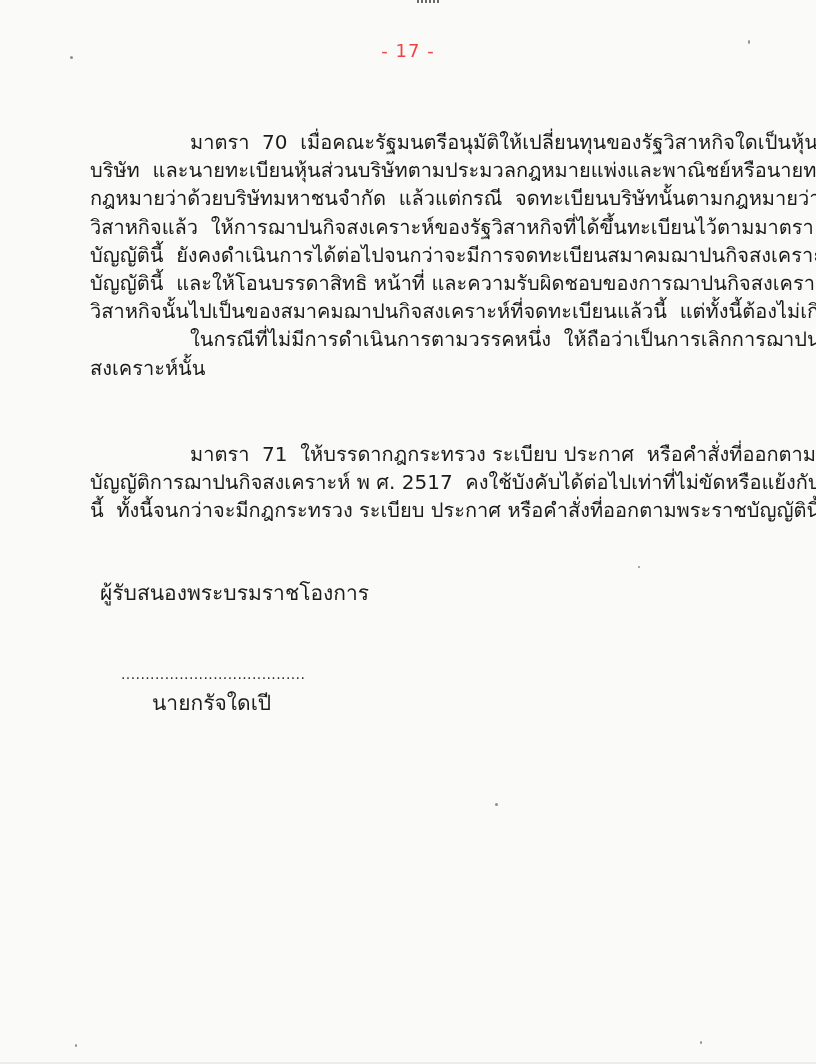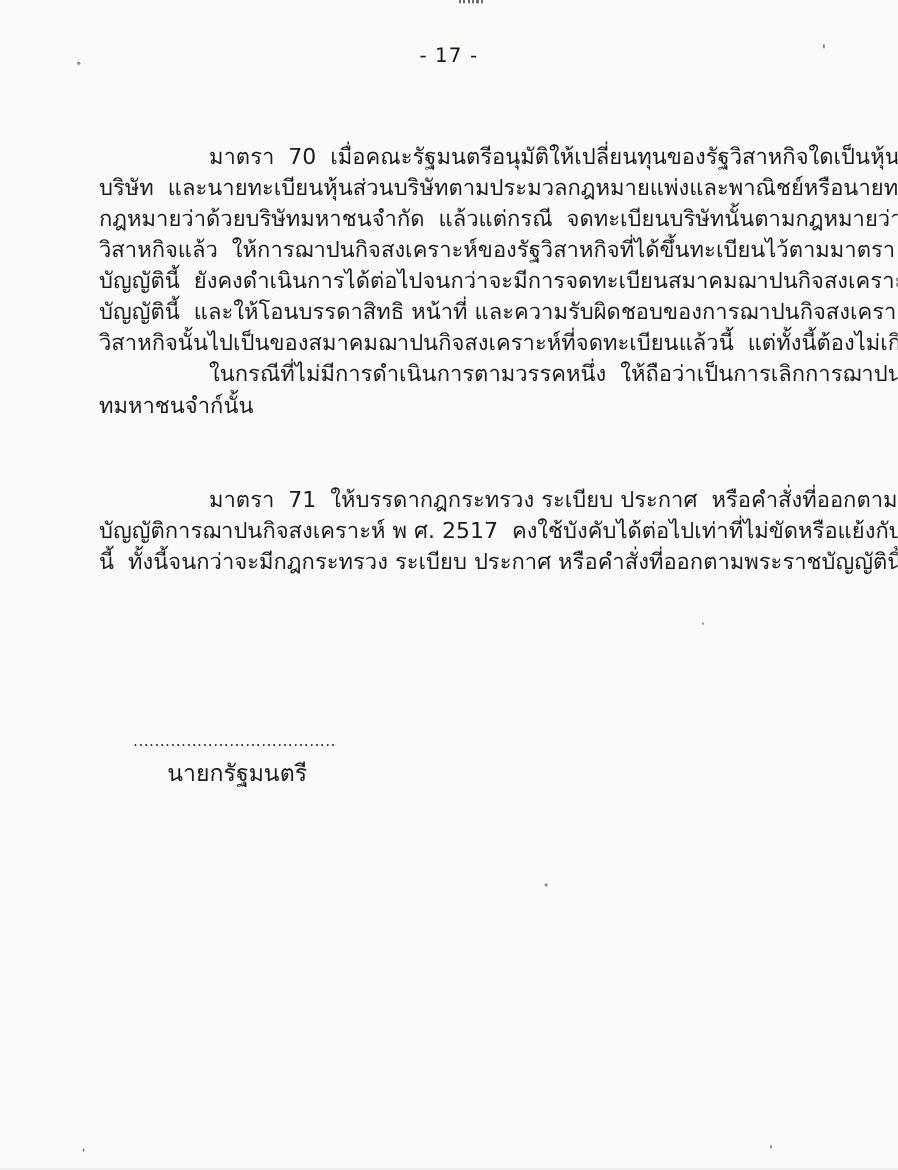--- a/index.html
+++ b/index.html
@@ -29,21 +29,21 @@
     background: repeating-linear-gradient(90deg, #6a6a6a 0 2px, transparent 2px 4px);
   }
   .page-number {
     position: absolute;
     top: 40px;
     left: 0;
     width: 100%;
     text-align: center;
     font-size: 18px;
     letter-spacing: 1px;
-    color: #0f172a;
+    color: #ef4444;
   }
   .para {
     position: absolute;
     left: 90px;
     width: 680px;
   }
   .para .line {
     white-space: pre;
     height: 28.2px;
     line-height: 28.2px;
@@ -113,33 +113,34 @@
 
   <div class="para" id="para-70">
     <div class="line indent">มาตรา  70  เมื่อคณะรัฐมนตรีอนุมัติให้เปลี่ยนทุนของรัฐวิสาหกิจใดเป็นหุ้นและจัดตั้ง</div>
     <div class="line">บริษัท  และนายทะเบียนหุ้นส่วนบริษัทตามประมวลกฎหมายแพ่งและพาณิชย์หรือนายทะเบียนตาม</div>
     <div class="line">กฎหมายว่าด้วยบริษัทมหาชนจำกัด  แล้วแต่กรณี  จดทะเบียนบริษัทนั้นตามกฎหมายว่าด้วยทุนรัฐ</div>
     <div class="line">วิสาหกิจแล้ว  ให้การฌาปนกิจสงเคราะห์ของรัฐวิสาหกิจที่ได้ขึ้นทะเบียนไว้ตามมาตรา 48 แห่งพระราช</div>
     <div class="line">บัญญัตินี้  ยังคงดำเนินการได้ต่อไปจนกว่าจะมีการจดทะเบียนสมาคมฌาปนกิจสงเคราะห์ตามพระราช</div>
     <div class="line">บัญญัตินี้  และให้โอนบรรดาสิทธิ หน้าที่ และความรับผิดชอบของการฌาปนกิจสงเคราะห์ของรัฐ</div>
     <div class="line">วิสาหกิจนั้นไปเป็นของสมาคมฌาปนกิจสงเคราะห์ที่จดทะเบียนแล้วนี้  แต่ทั้งนี้ต้องไม่เกินหกสิบวันแต่</div>
     <div class="line indent">ในกรณีที่ไม่มีการดำเนินการตามวรรคหนึ่ง  ให้ถือว่าเป็นการเลิกการฌาปนกิจ</div>
-    <div class="line">ทมหาชนจำก์นั้น</div>
+    <div class="line">สงเคราะห์นั้น</div>
   </div>
 
   <div class="para" id="para-71">
     <div class="line indent">มาตรา  71  ให้บรรดากฎกระทรวง ระเบียบ ประกาศ  หรือคำสั่งที่ออกตามพระราช</div>
     <div class="line">บัญญัติการฌาปนกิจสงเคราะห์ พ ศ. 2517  คงใช้บังคับได้ต่อไปเท่าที่ไม่ขัดหรือแย้งกับพระราชบัญญัติ</div>
     <div class="line">นี้  ทั้งนี้จนกว่าจะมีกฎกระทรวง ระเบียบ ประกาศ หรือคำสั่งที่ออกตามพระราชบัญญัตินี้ใช้บังคับ</div>
   </div>
 
+  <div class="countersign">ผู้รับสนองพระบรมราชโองการ</div>
 
   <div class="dotline">......................................</div>
 
-  <div class="signatory">นายกรัฐมนตรี</div>
+  <div class="signatory">นายกรัจใดเปี</div>
 
   <span class="speck s1"></span>
   <span class="speck s2"></span>
   <span class="speck s3"></span>
   <span class="speck s4"></span>
   <span class="speck s5"></span>
   <span class="speck s6"></span>
 
   <div class="bottom-edge"></div>
 

